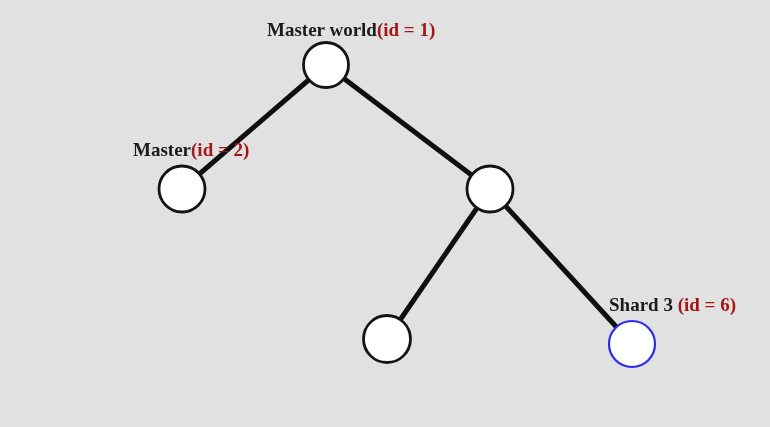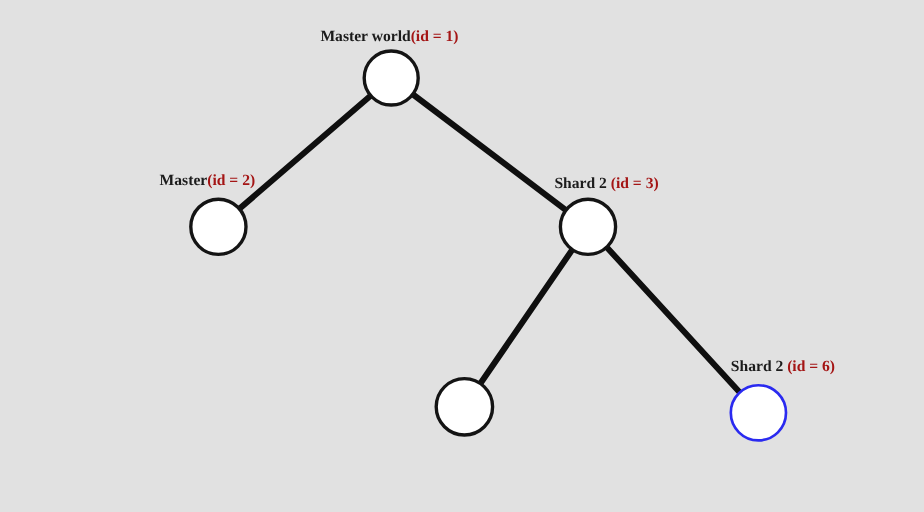--- a/index.html
+++ b/index.html
@@ -31,21 +31,21 @@
     cursor: pointer;
   }
   .node.selected {
     stroke: #2a2af0;
     stroke-width: 2.2;
   }
   .node-label {
     position: absolute;
     white-space: nowrap;
     font-weight: bold;
-    font-size: 13px;
+    font-size: 19px;
     line-height: 15px;
     color: #1b1b1b;
   }
   .node-label .nid {
     color: #a41515;
   }
 </style>
 </head>
 <body>
 
@@ -62,18 +62,17 @@
     <circle class="node" cx="182" cy="189" r="23"></circle>
     <circle class="node" cx="490" cy="189" r="23"></circle>
     <circle class="node" cx="387" cy="339" r="23.5"></circle>
     <circle class="node selected" cx="632" cy="344" r="23"></circle>
   </svg>
 
   <div class="node-label" style="left:267px; top:22px"><span class="nname">Master world</span><span class="nid">(id = 1)</span></div>
 
   <div class="node-label" style="left:133px; top:142px"><span class="nname">Master</span><span class="nid">(id = 2)</span></div>
 
-  <div class="node-label" style="left:462px; top:145px"><span class="nname">Shard 2 </span><span class="nid">(id = 3)</span></div>
 
 
-  <div class="node-label" style="left:609px; top:297px"><span class="nname">Shard 2 </span><span class="nid">(id = 6)</span></div>
+  <div class="node-label" style="left:609px; top:297px"><span class="nname">Shard 3 </span><span class="nid">(id = 6)</span></div>
 
 </div>
 
 </body></html>

